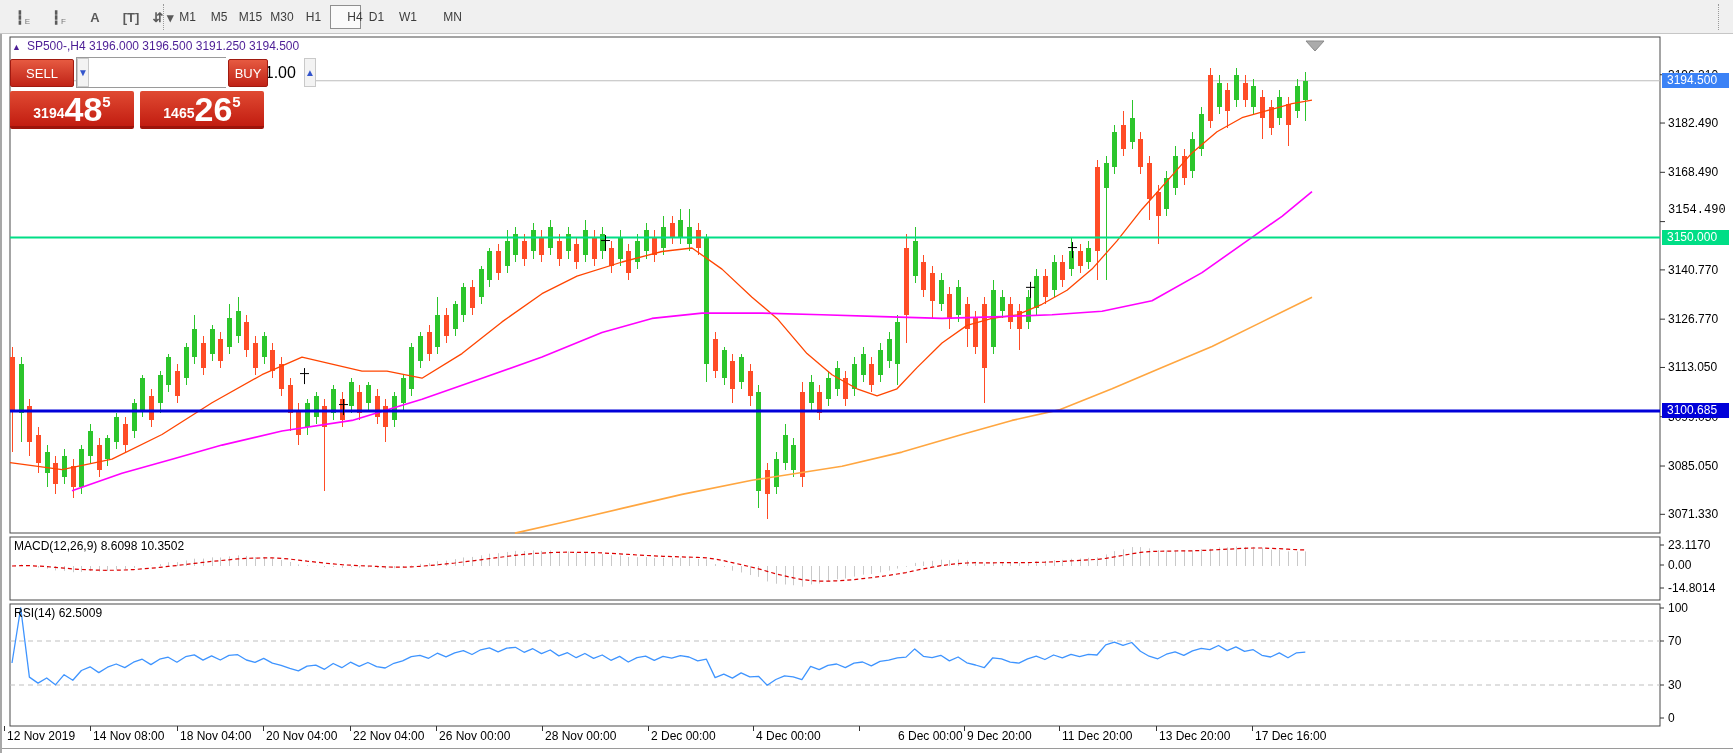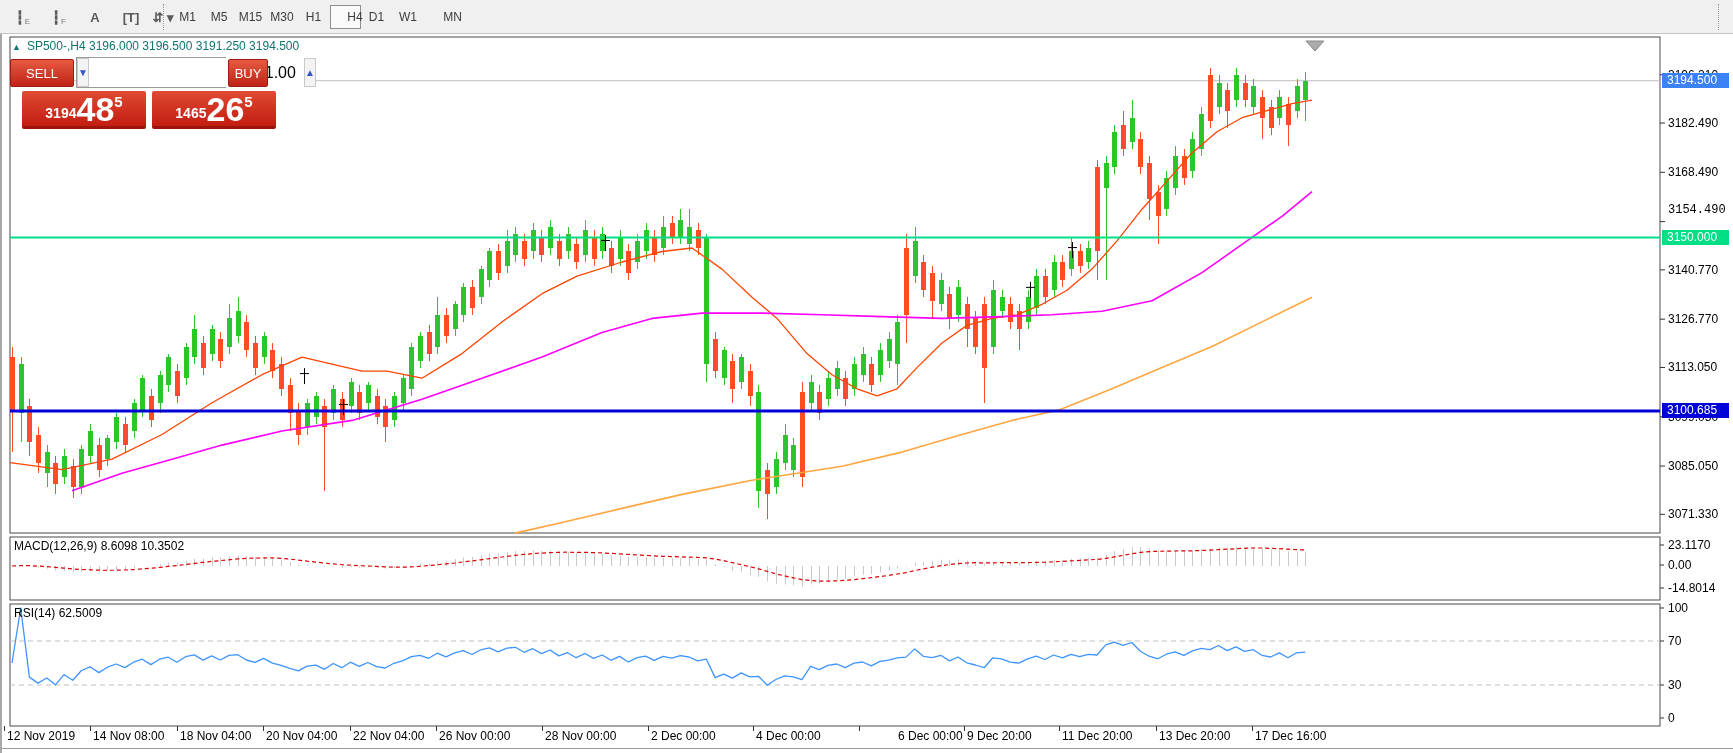--- a/index.html
+++ b/index.html
@@ -27,21 +27,21 @@
 
   .axis-label { position:absolute; left:1666px; font-size:12px; color:#000;
                 white-space:nowrap; }
   .marker-box { position:absolute; left:1660px; width:67px; height:15px;
                 font-size:12px; line-height:15px; color:#fff; padding-left:5px;
                 white-space:nowrap; }
   .time-label { position:absolute; top:695px; font-size:12px; color:#000;
                 white-space:nowrap; }
   .panel-label { position:absolute; font-size:12px; color:#000; white-space:nowrap; }
 
-  #chart-title { position:absolute; left:10px; top:5px; font-size:12px; color:#0f766e; }
+  #chart-title { position:absolute; left:10px; top:5px; font-size:12px; color:#4c1d95; }
   #chart-title .tri { font-size:9px; margin-right:6px; }
 
   
   #cn-note { position:absolute; left:1114px; top:196px; font-size:44px; font-weight:bold;
              color:#fe2014; letter-spacing:1px; white-space:nowrap;
              font-family:"DejaVu Sans","Liberation Sans",sans-serif; }
 
   
   #trade { position:absolute; left:8px; top:23px; width:258px; height:74px; }
   .tr-btn { position:absolute; height:28px; color:#fff; font-size:13px;
@@ -53,21 +53,21 @@
   #vol-box { position:absolute; left:66px; top:0; width:150px; height:31px;
              background:#fff; border:1px solid #9a9a9a; display:flex; }
   #vol-down,#vol-up { width:24px; height:100%; background:#f3f3f3; color:#3355cc;
              display:flex; align-items:center; justify-content:center; font-size:10px;
              cursor:pointer; border:1px solid #c9c9c9; }
   #vol-input { flex:1; border:none; outline:none; text-align:right; font-size:16px;
              padding-right:8px; font-family:"Liberation Sans",sans-serif; }
   .px-panel { position:absolute; top:34px; width:124px; height:38px; color:#fff;
               background:linear-gradient(#e04a32,#c21d11); border-bottom:3px solid #9d140b;
               border-radius:2px; display:flex; align-items:flex-end;
-              justify-content:center; padding-bottom:2px;margin-left:12px; }
+              justify-content:center; padding-bottom:2px; }
   #sell-px { left:0; }
   #buy-px { left:130px; }
   .px-small { font-size:14px; font-weight:bold; margin-bottom:3px; }
   .px-big { font-size:34px; line-height:30px; font-weight:bold; }
   .px-sup { font-size:15px; font-weight:bold; margin-bottom:14px; }
 </style>
 </head>
 <body>
 
 <div id="app">

